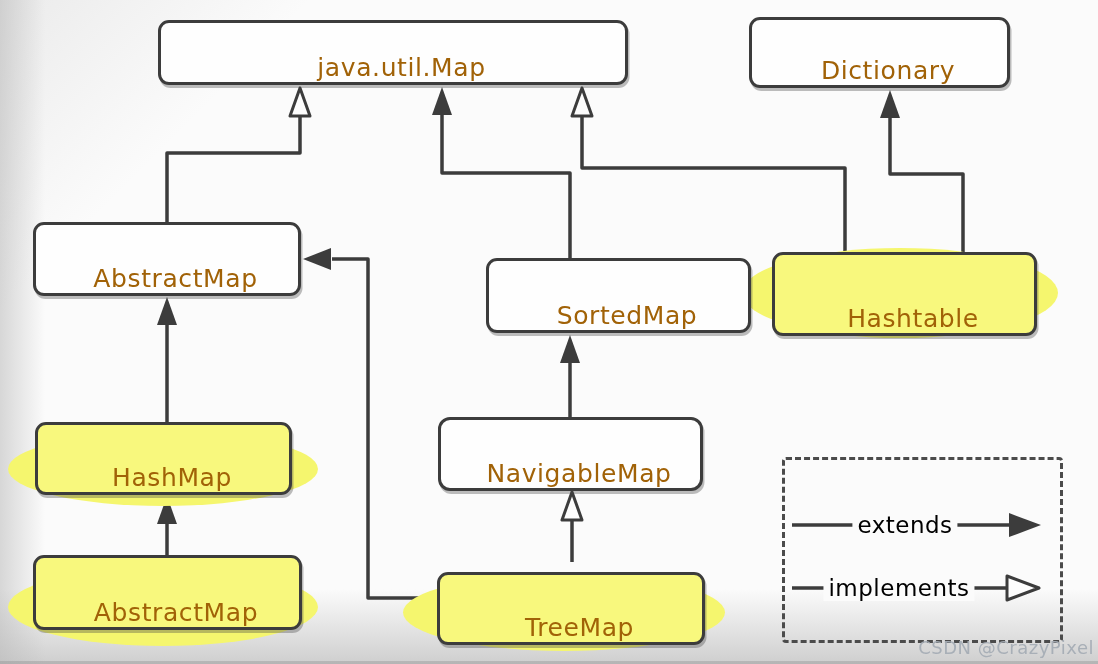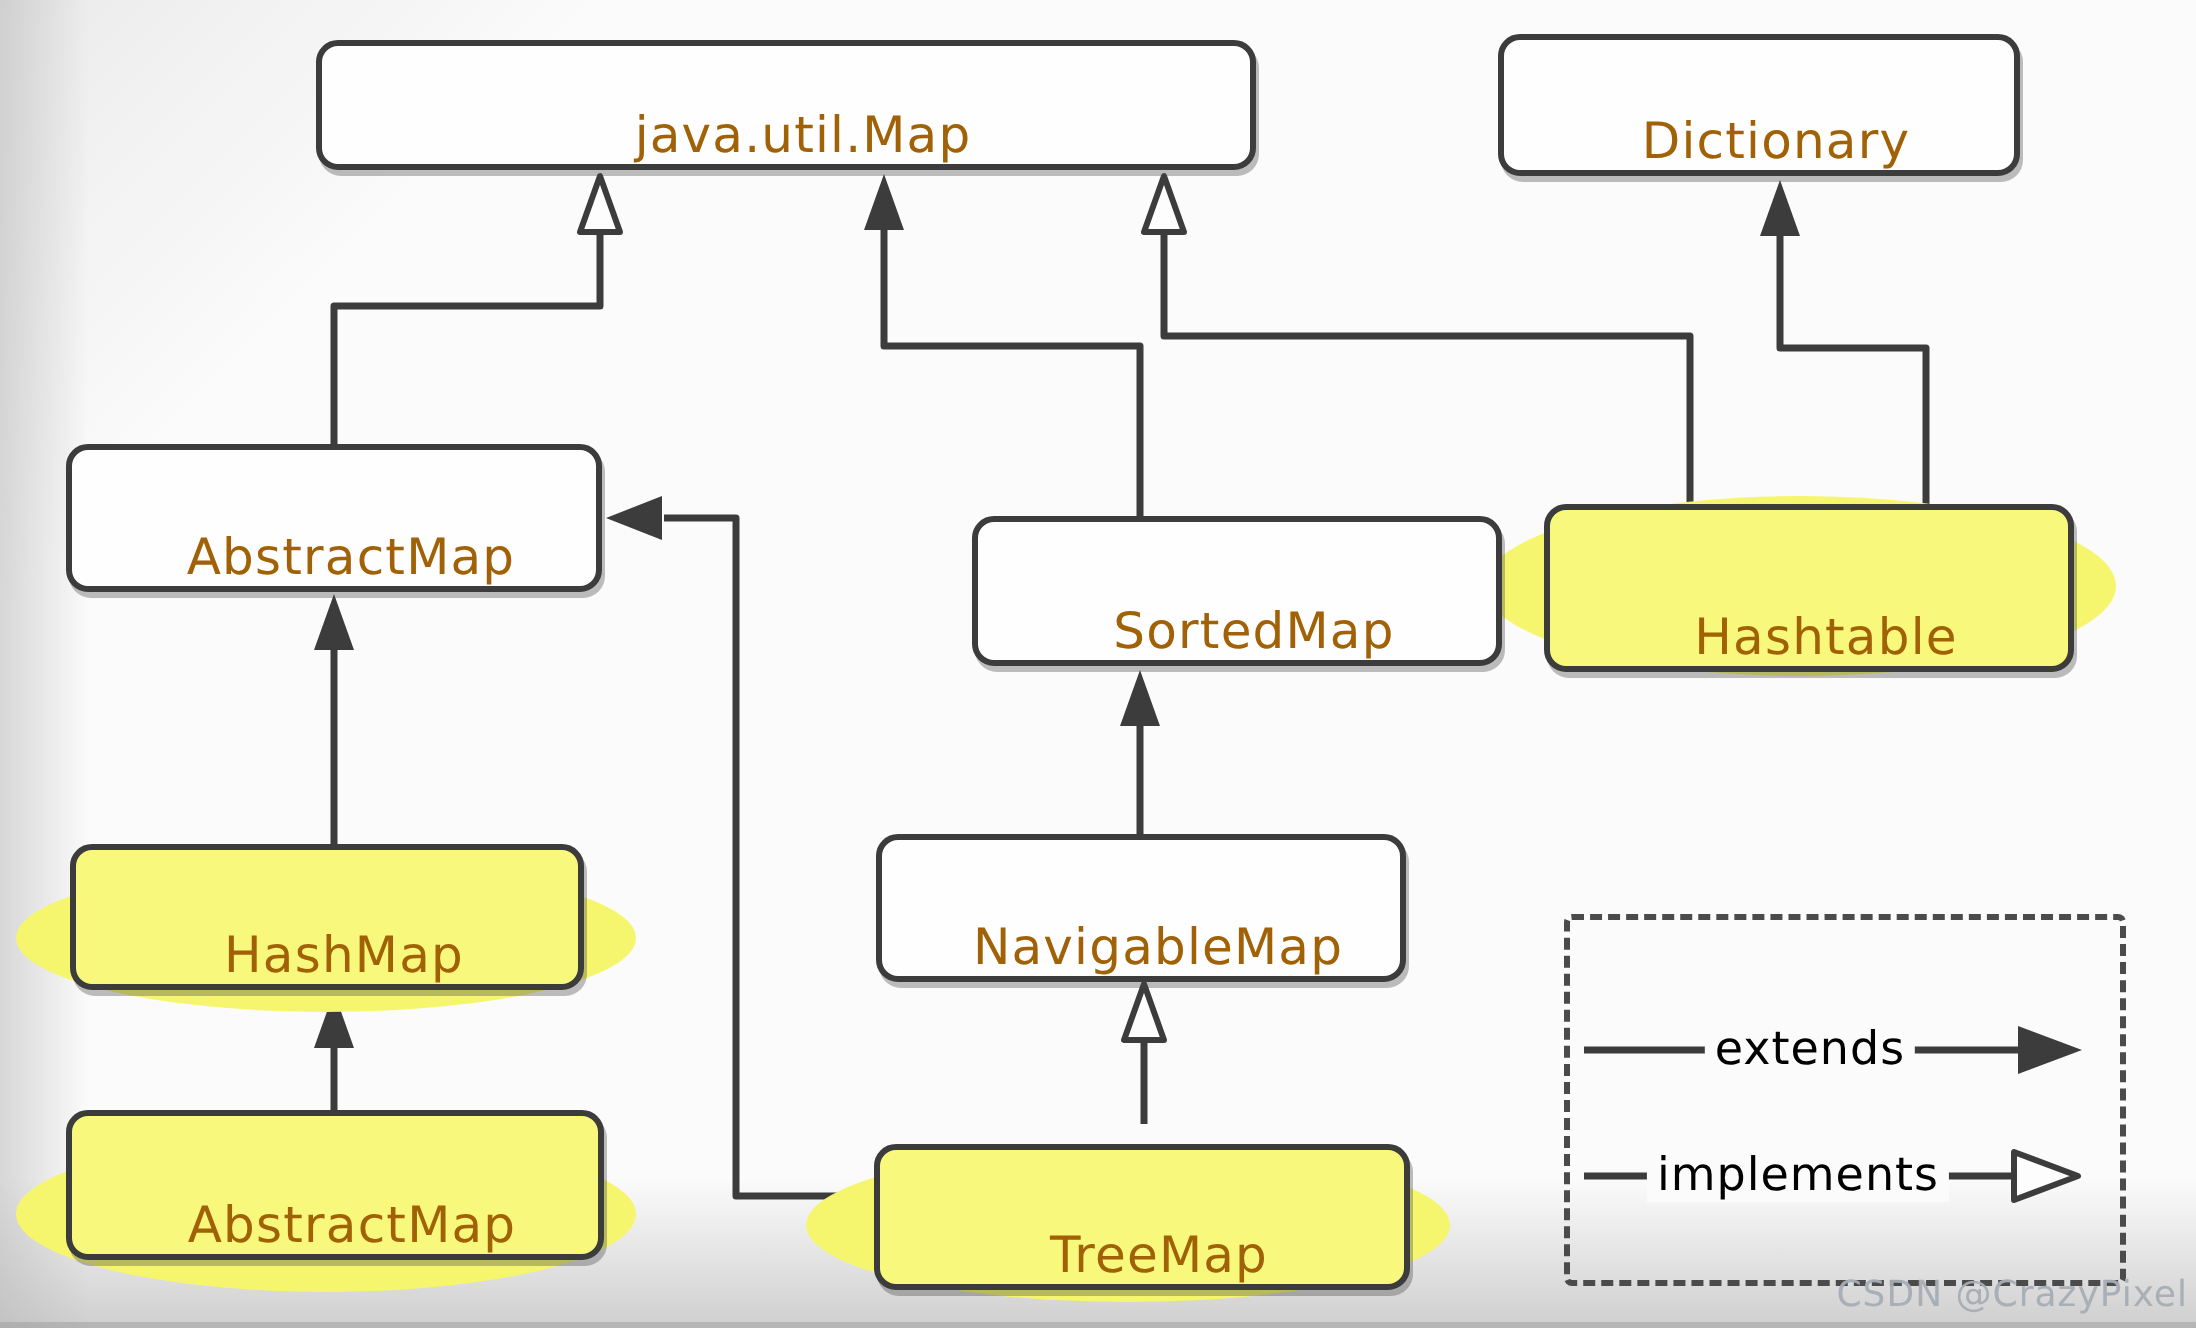--- a/index.html
+++ b/index.html
@@ -125,21 +125,21 @@
   </div>
 
   <div class="node yellow" style="left:772px;top:252px;width:265px;height:84px;">
     <span>Hashtable</span>
   </div>
 
   <div class="node yellow" style="left:35px;top:422px;width:257px;height:73px;">
     <span>HashMap</span>
   </div>
 
-  <div class="node" style="left:438px;top:417px;width:265px;height:74px;">
+  <div class="node" style="left:438px;top:417px;width:265px;height:74px;border-radius:12px;">
     <span>NavigableMap</span>
   </div>
 
   <div class="node yellow" style="left:33px;top:555px;width:269px;height:75px;">
     <span>AbstractMap</span>
   </div>
 
   <div class="node yellow" style="left:437px;top:562px;width:268px;height:73px;margin-top:10px;">
     <span>TreeMap</span>
   </div>

